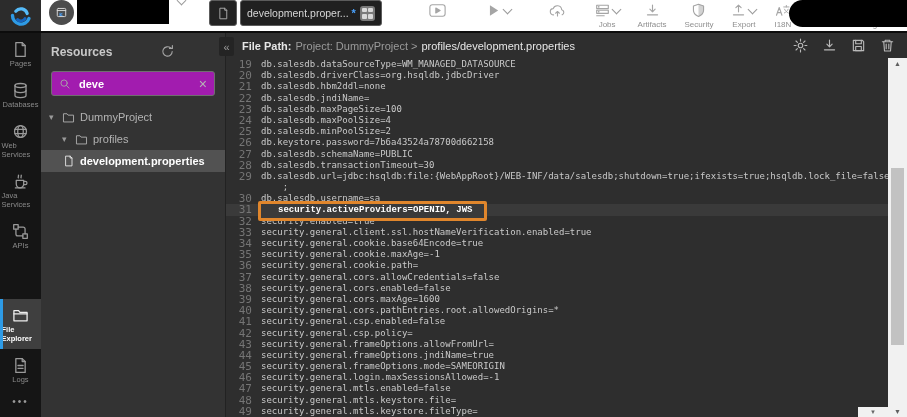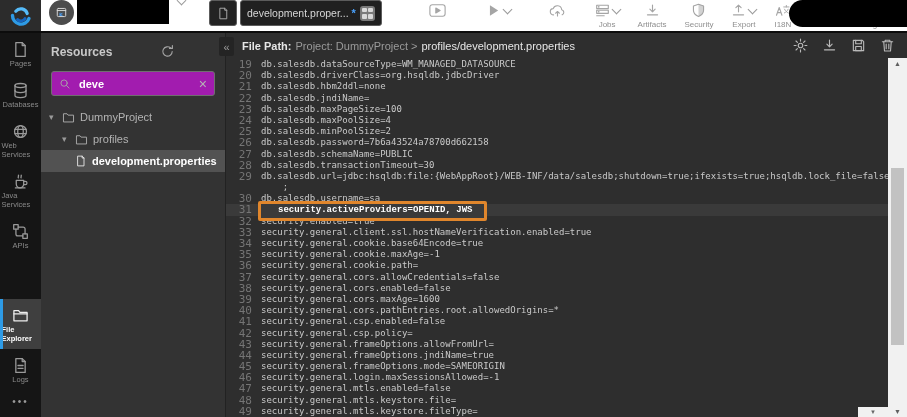--- a/index.html
+++ b/index.html
@@ -378,21 +378,21 @@
      </div>
         <div class="tree-row" style="padding-left:21px">
        <span class="caret">▾</span>
        <span class="ic">
             <svg viewBox="0 0 16 16" style="width:13px;height:13px">
               <path d="M1.8 13V3.4h4.4l1.3 1.7h6.7V13z"></path>
             </svg>
           </span>
        <span>profiles</span>
      </div>
-        <div class="tree-row selected" style="padding-left:34px">
+        <div class="tree-row selected" style="padding-left:22px">
 
        <span class="ic">
             <svg viewBox="0 0 16 16" style="width:12px;height:12px">
               <path d="M4 1.5h5.5L12 4v10.5H4z"></path>
               <path d="M9.5 1.5V4H12"></path>
             </svg>
           </span>
        <span>development.properties</span>
      </div>
       </div>
@@ -465,21 +465,21 @@
         <div class="row">
        <span class="ln">24</span>
        <span class="ct">db.salesdb.maxPoolSize=4</span>
      </div>
         <div class="row">
        <span class="ln">25</span>
        <span class="ct">db.salesdb.minPoolSize=2</span>
      </div>
         <div class="row">
        <span class="ln">26</span>
-       <span class="ct">db.salesdb.password=7b6a43524a78700d662158</span>
+       <span class="ct">db.keystore.password=7b6a43524a78700d662158</span>
      </div>
         <div class="row">
        <span class="ln">27</span>
        <span class="ct">db.salesdb.schemaName=PUBLIC</span>
      </div>
         <div class="row">
        <span class="ln">28</span>
        <span class="ct">db.salesdb.transactionTimeout=30</span>
      </div>
         <div class="row">

